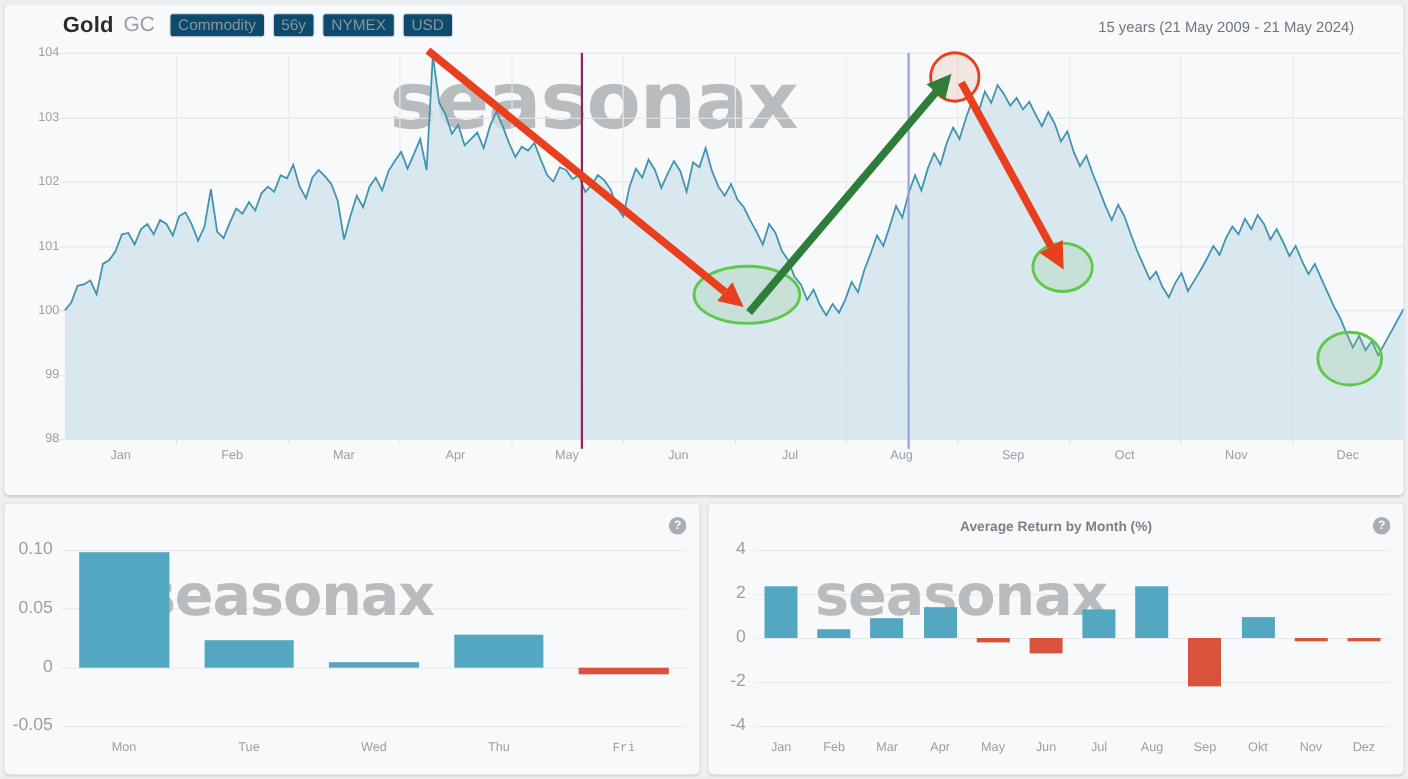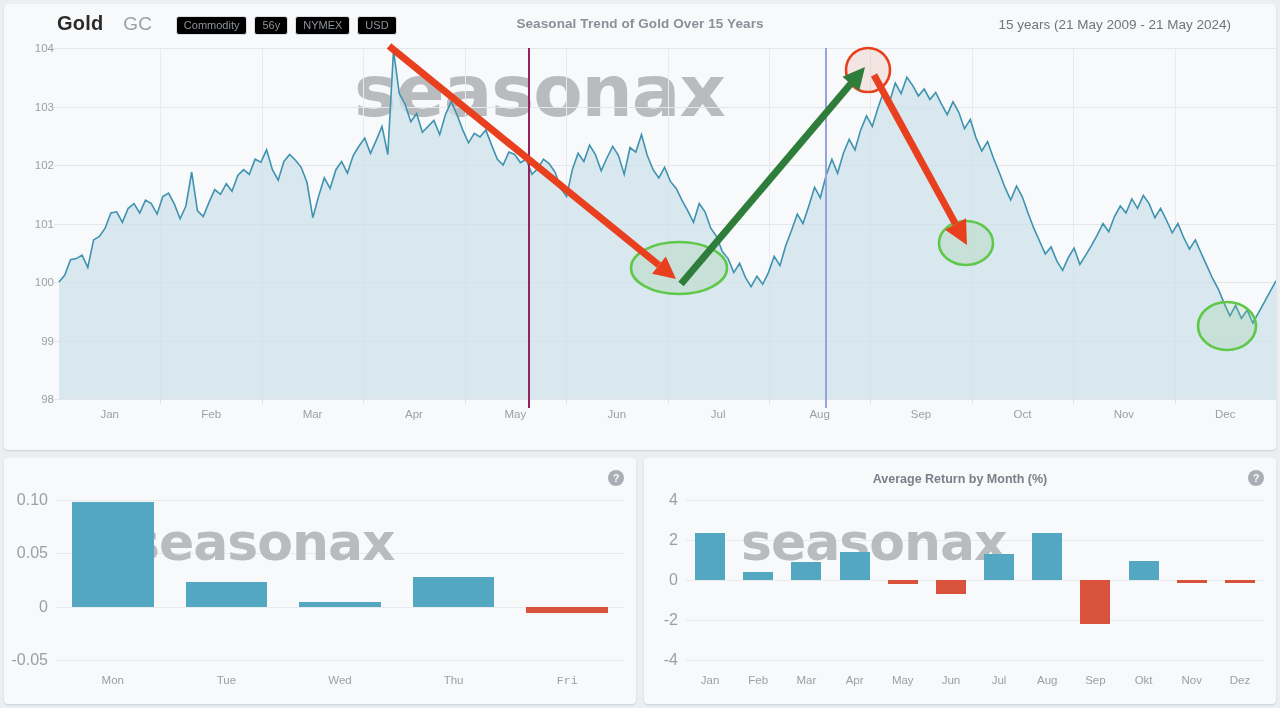--- a/index.html
+++ b/index.html
@@ -18,29 +18,29 @@
     background: #f7f9fa;
     border-radius: 4px;
     box-shadow: 0 1px 2px rgba(0,0,0,.13);
     overflow: hidden;
   }
   .main-header {
     position: absolute; left: 0; top: 0; width: 100%; height: 36px;
   }
   .sym-wrap {
     position: absolute; left: 53px; top: 8px;
-    display: flex; align-items: flex-end; gap: 20px;
+    display: flex; align-items: flex-start; gap: 9px;
   }
   .sym-name { font-size: 20px; font-weight: bold; color: #2b2b2b; letter-spacing: .2px; }
   .sym-code { font-size: 19px; color: #9aa0a6; }
   .badges { display: flex; align-items: center; gap: 7px; margin-left: 4px; }
   .badge {
-    font-size: 11px; color: #8d939a;
+    font-size: 14px; color: #8d939a;
     border: 1px solid #dcdfe2; border-radius: 3px;
-    padding: 2px 7px 3px; background: #000000; line-height: 1.1;
+    padding: 2px 7px 3px; background: #0c4a6e; line-height: 1.1;
     white-space: nowrap;
   }
   .main-title {
     position: absolute; left: 0; right: 0; top: 12px;
     text-align: center; font-size: 13.5px; font-weight: bold;
     color: #8a8f98; letter-spacing: .1px;
   }
   .main-range {
     position: absolute; right: 45px; top: 13px;
     font-size: 13.5px; color: #6f757c;
@@ -127,21 +127,20 @@
       <div class="sym-wrap">
         <span class="sym-name">Gold</span>
         <span class="sym-code">GC</span>
         <span class="badges" id="badges">
             <span class="badge">Commodity</span>
             <span class="badge">56y</span>
             <span class="badge">NYMEX</span>
             <span class="badge">USD</span>
           </span>
       </div>
-      <div class="main-title">Seasonal Trend of Gold Over 15 Years</div>
       <div class="main-range">15 years (21 May 2009 - 21 May 2024)</div>
     </div>
 
     <div class="watermark wm-main">seasonax</div>
 
 
     <div class="plot" id="mainPlot">
         <div class="hgrid tick" style="top: 351px;"></div>
         <div class="ylabel" style="top: 351px;">98</div>
         <div class="hgrid tick" style="top: 292.5px;"></div>

